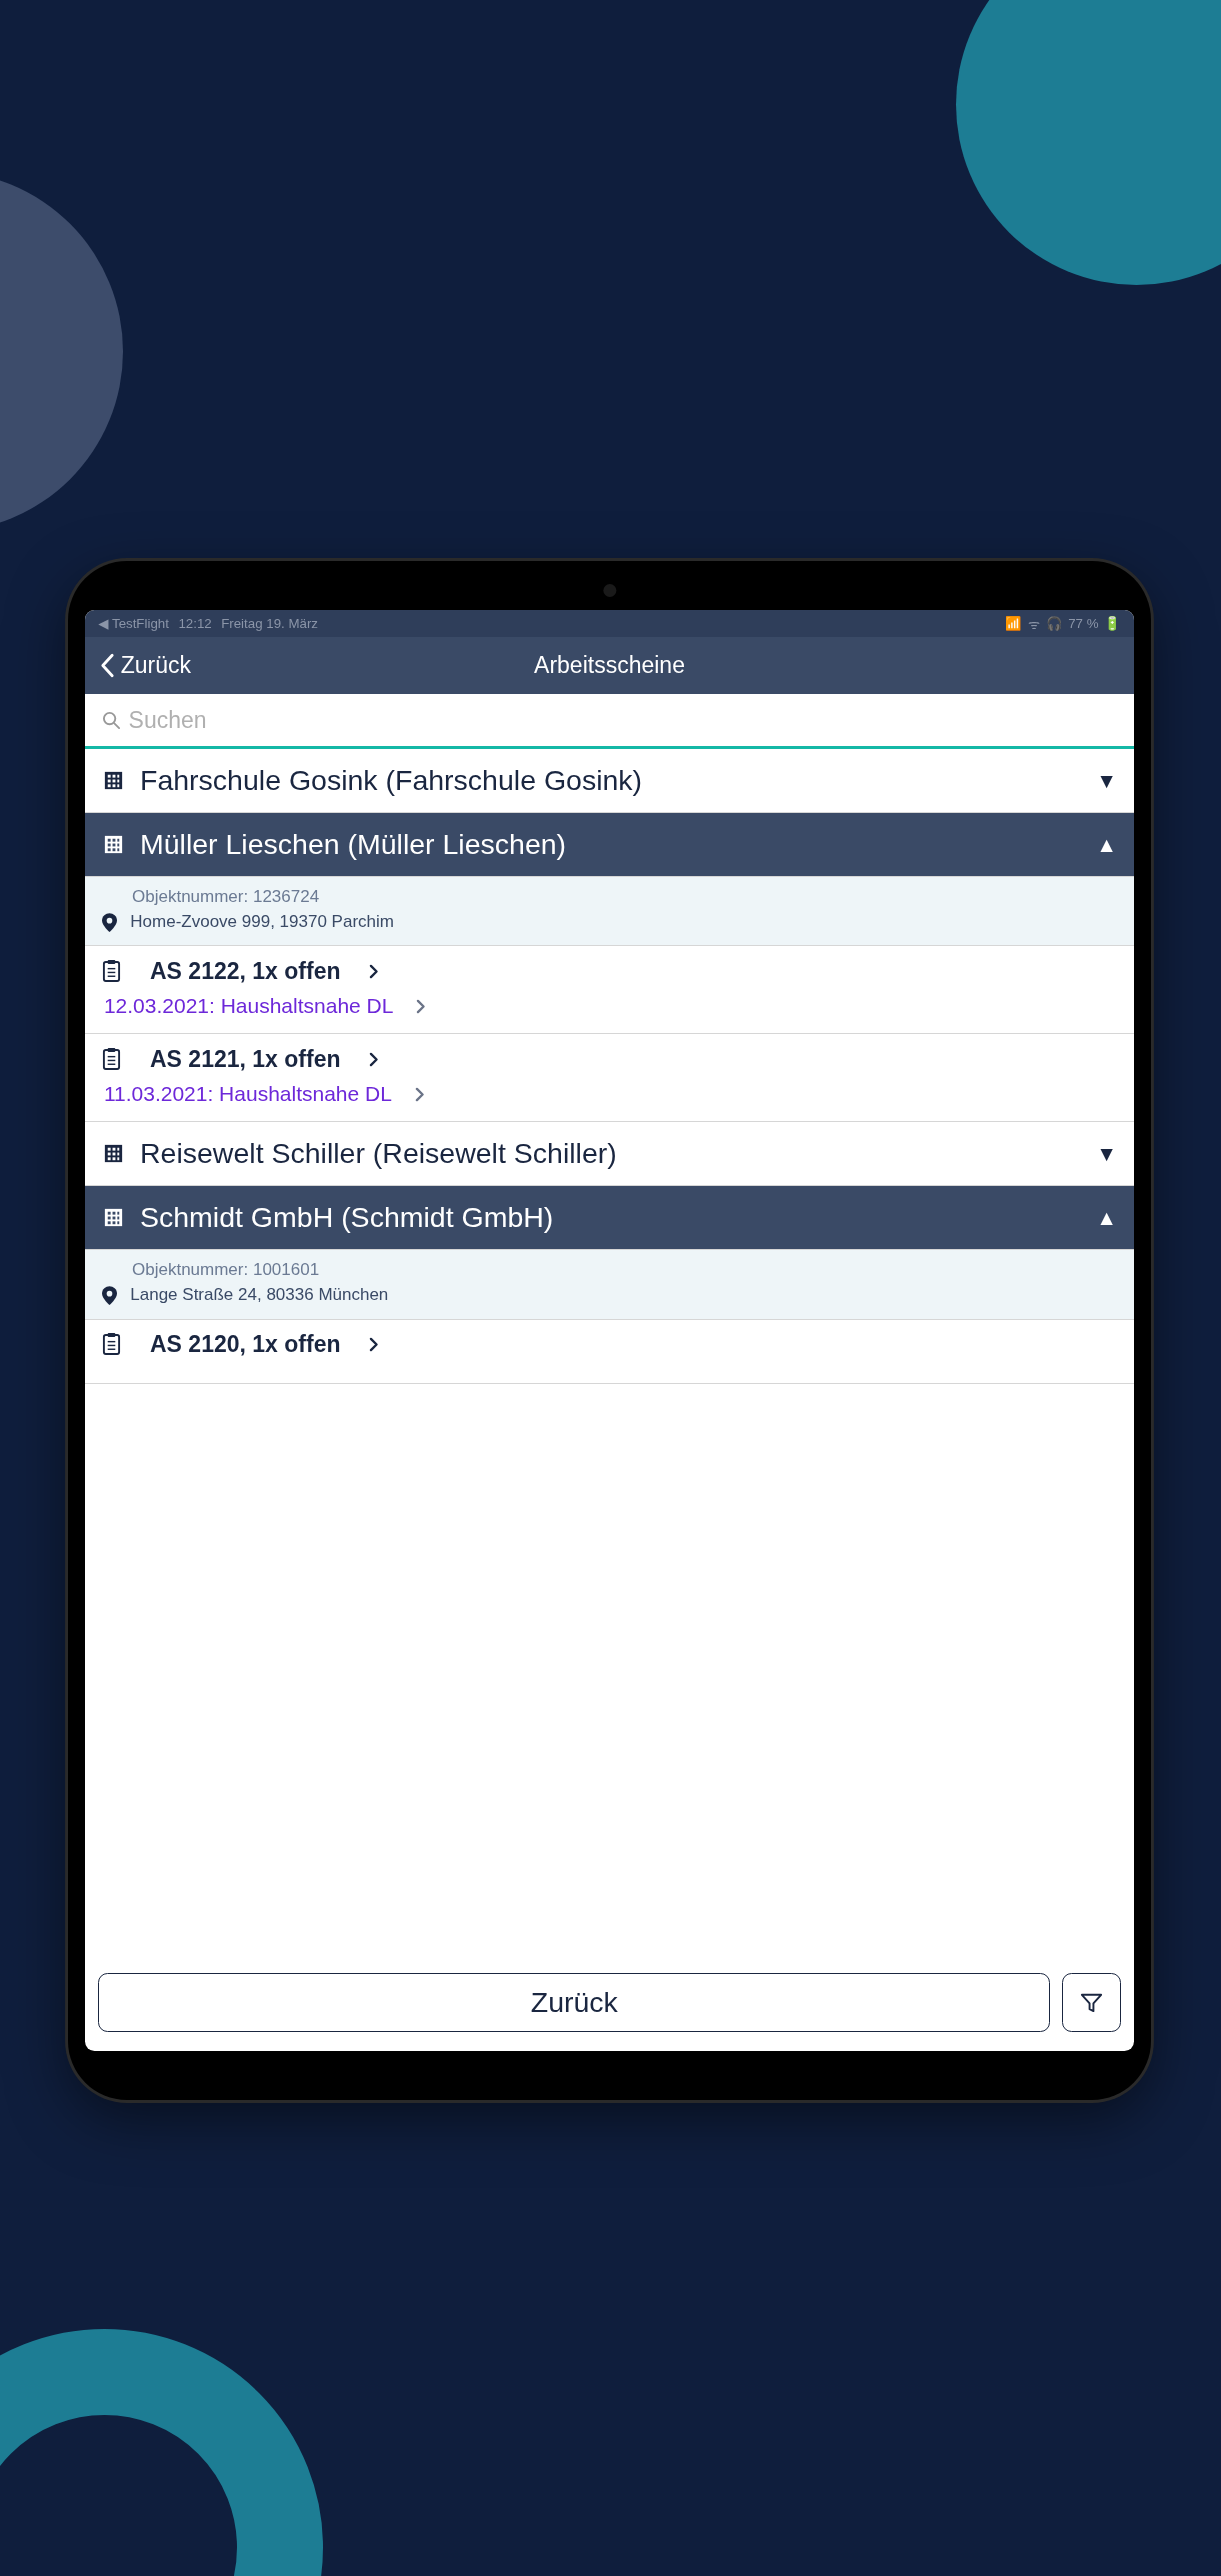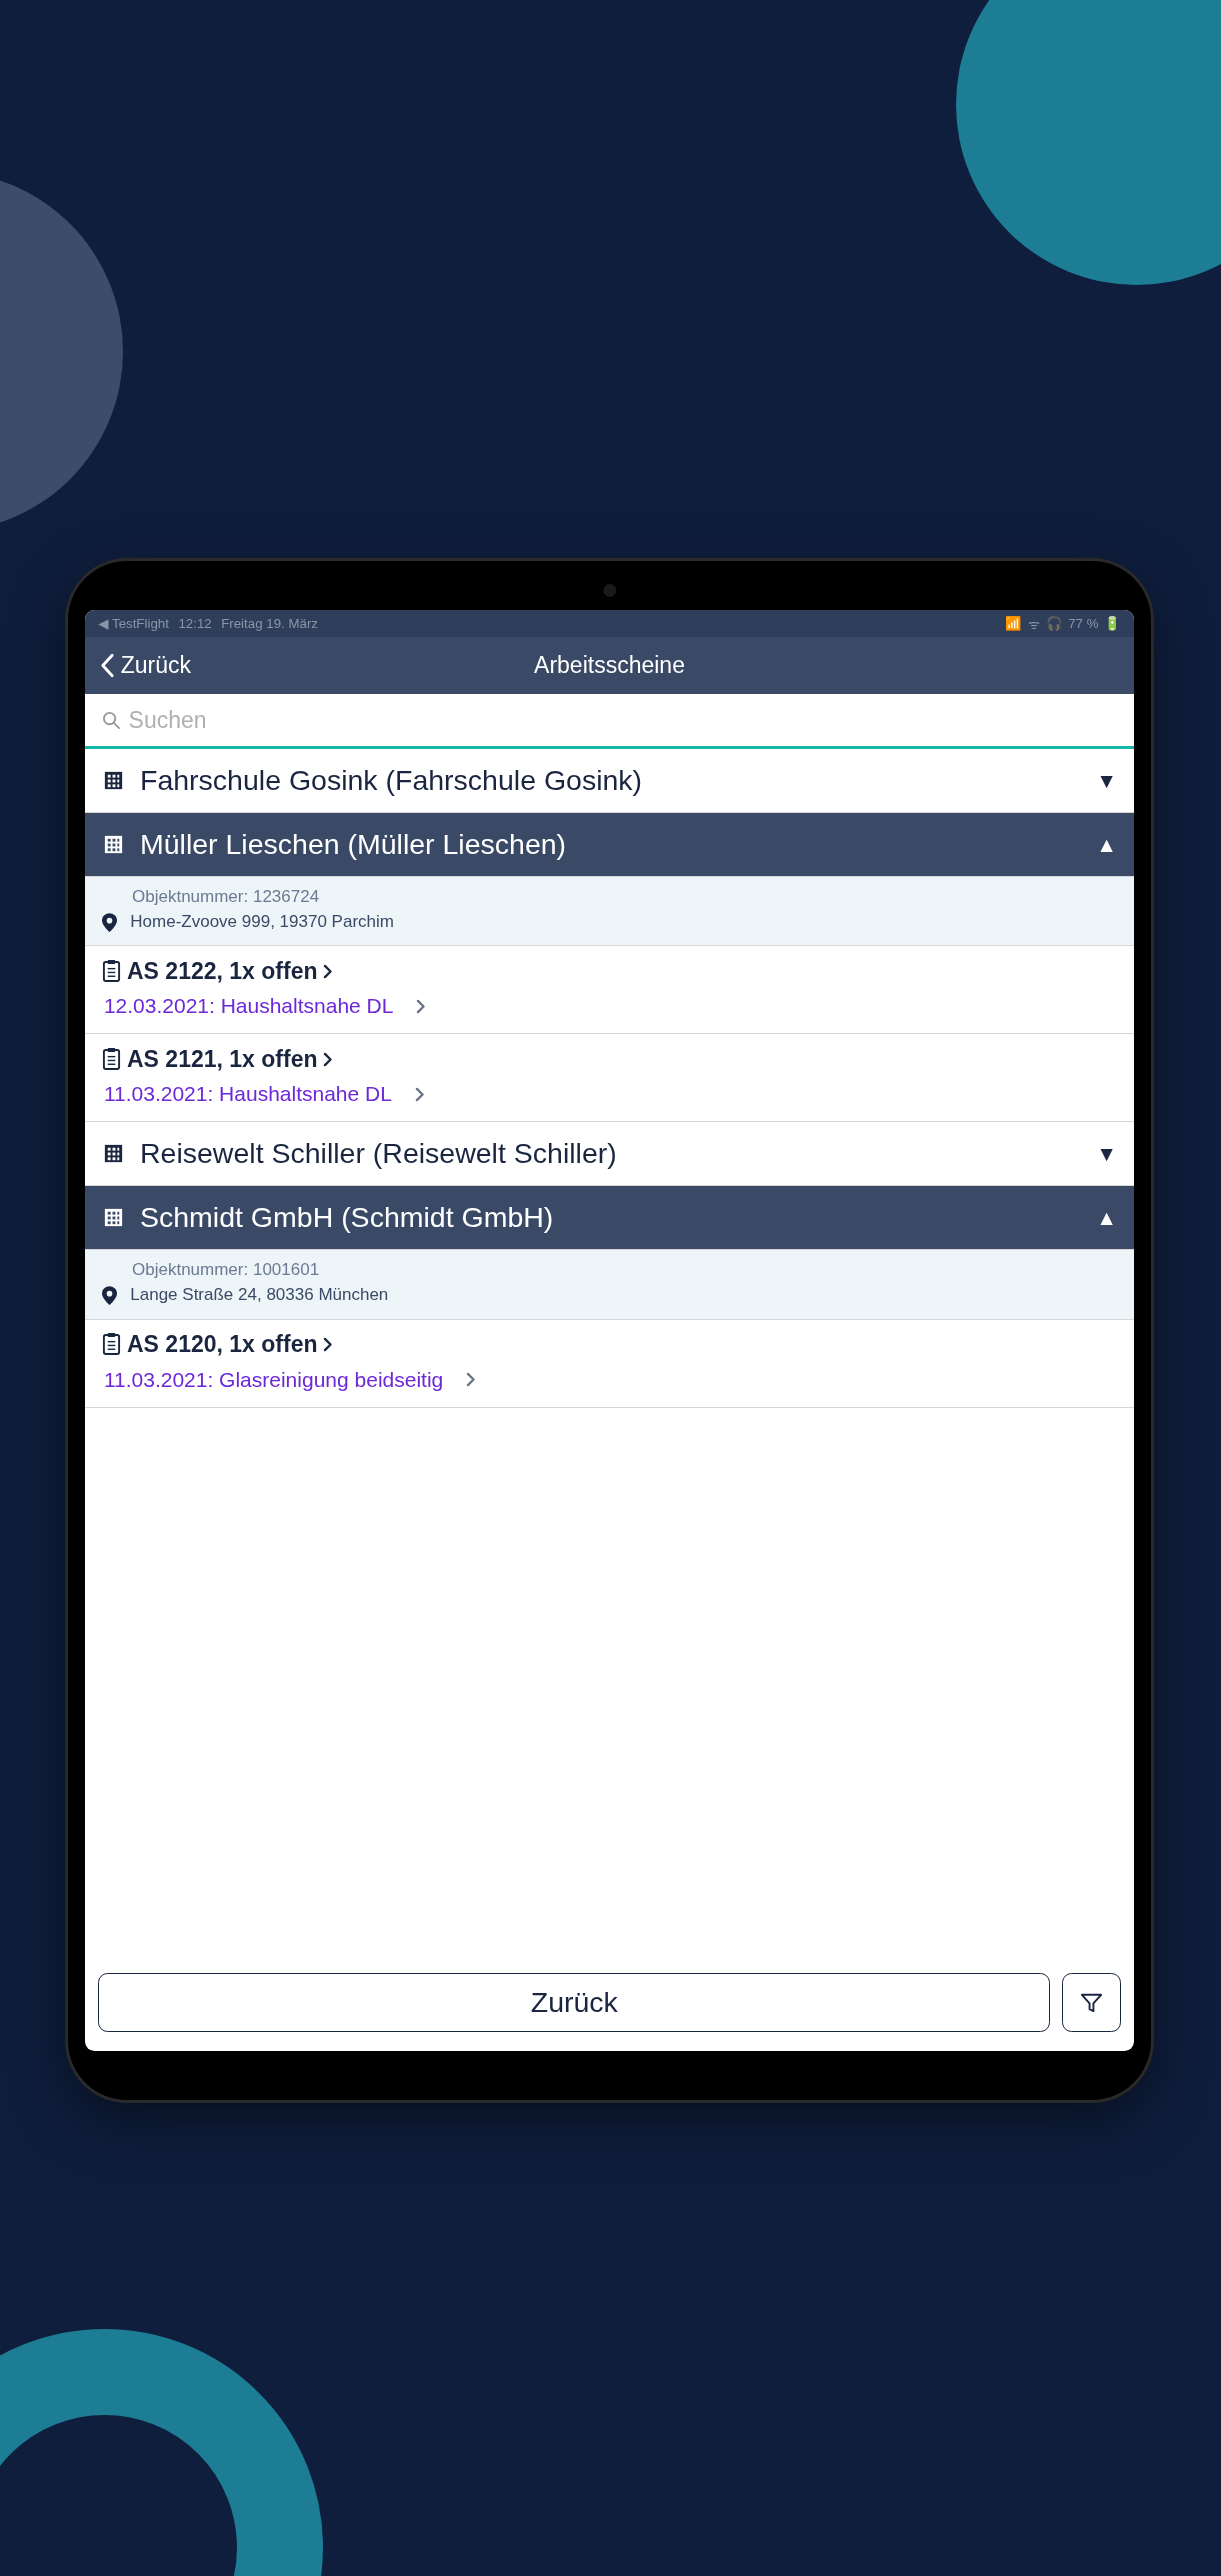--- a/index.html
+++ b/index.html
@@ -226,21 +226,21 @@
 
     
     .work-order {
       border-bottom: 1px solid #d6d6d6;
       padding: 11.4px 17px 15px 17px;
     }
 
     .wo-header {
       display: flex;
       align-items: center;
-      gap: 6px;
+      gap: 29px;
       color: #1a2640;
       font-size: 23px;
       font-weight: 700;
       margin-bottom: 9.5px;
     }
 
     .wo-detail {
       display: flex;
       align-items: center;
       gap: 13.3px;
@@ -478,26 +478,20 @@
               <rect x="6" y="0" width="8" height="4" rx="1" fill="#1a2640"></rect>
               <line x1="6" y1="9" x2="14" y2="9" stroke="#1a2640" stroke-width="1.5"></line>
               <line x1="6" y1="13" x2="14" y2="13" stroke="#1a2640" stroke-width="1.5"></line>
               <line x1="6" y1="17" x2="14" y2="17" stroke="#1a2640" stroke-width="1.5"></line>
             </svg>
           <span>AS 2120, 1x offen</span>
           <svg class="icon-svg" width="9.5" height="15" viewBox="0 0 10 16">
               <path d="M2 2 L8 8 L2 14" stroke="#1a2640" stroke-width="2.5" fill="none" stroke-linecap="round" stroke-linejoin="round"></path>
             </svg>
         </div>
-        <div class="wo-detail">
-          <span>11.03.2021:  Glasreinigung beidseitig</span>
-          <svg class="icon-svg chev" width="9.5" height="15" viewBox="0 0 10 16">
-              <path d="M2 2 L8 8 L2 14" stroke="#6b7488" stroke-width="2.5" fill="none" stroke-linecap="round" stroke-linejoin="round"></path>
-            </svg>
-        </div>
       </div>
 
     </div>
 
     <div class="bottom-bar">
       <div class="back-large-btn">
         <span>Zurück</span>
       </div>
       <div class="filter-btn">
         <svg class="icon-svg" width="25" height="25" viewBox="0 0 26 26">

